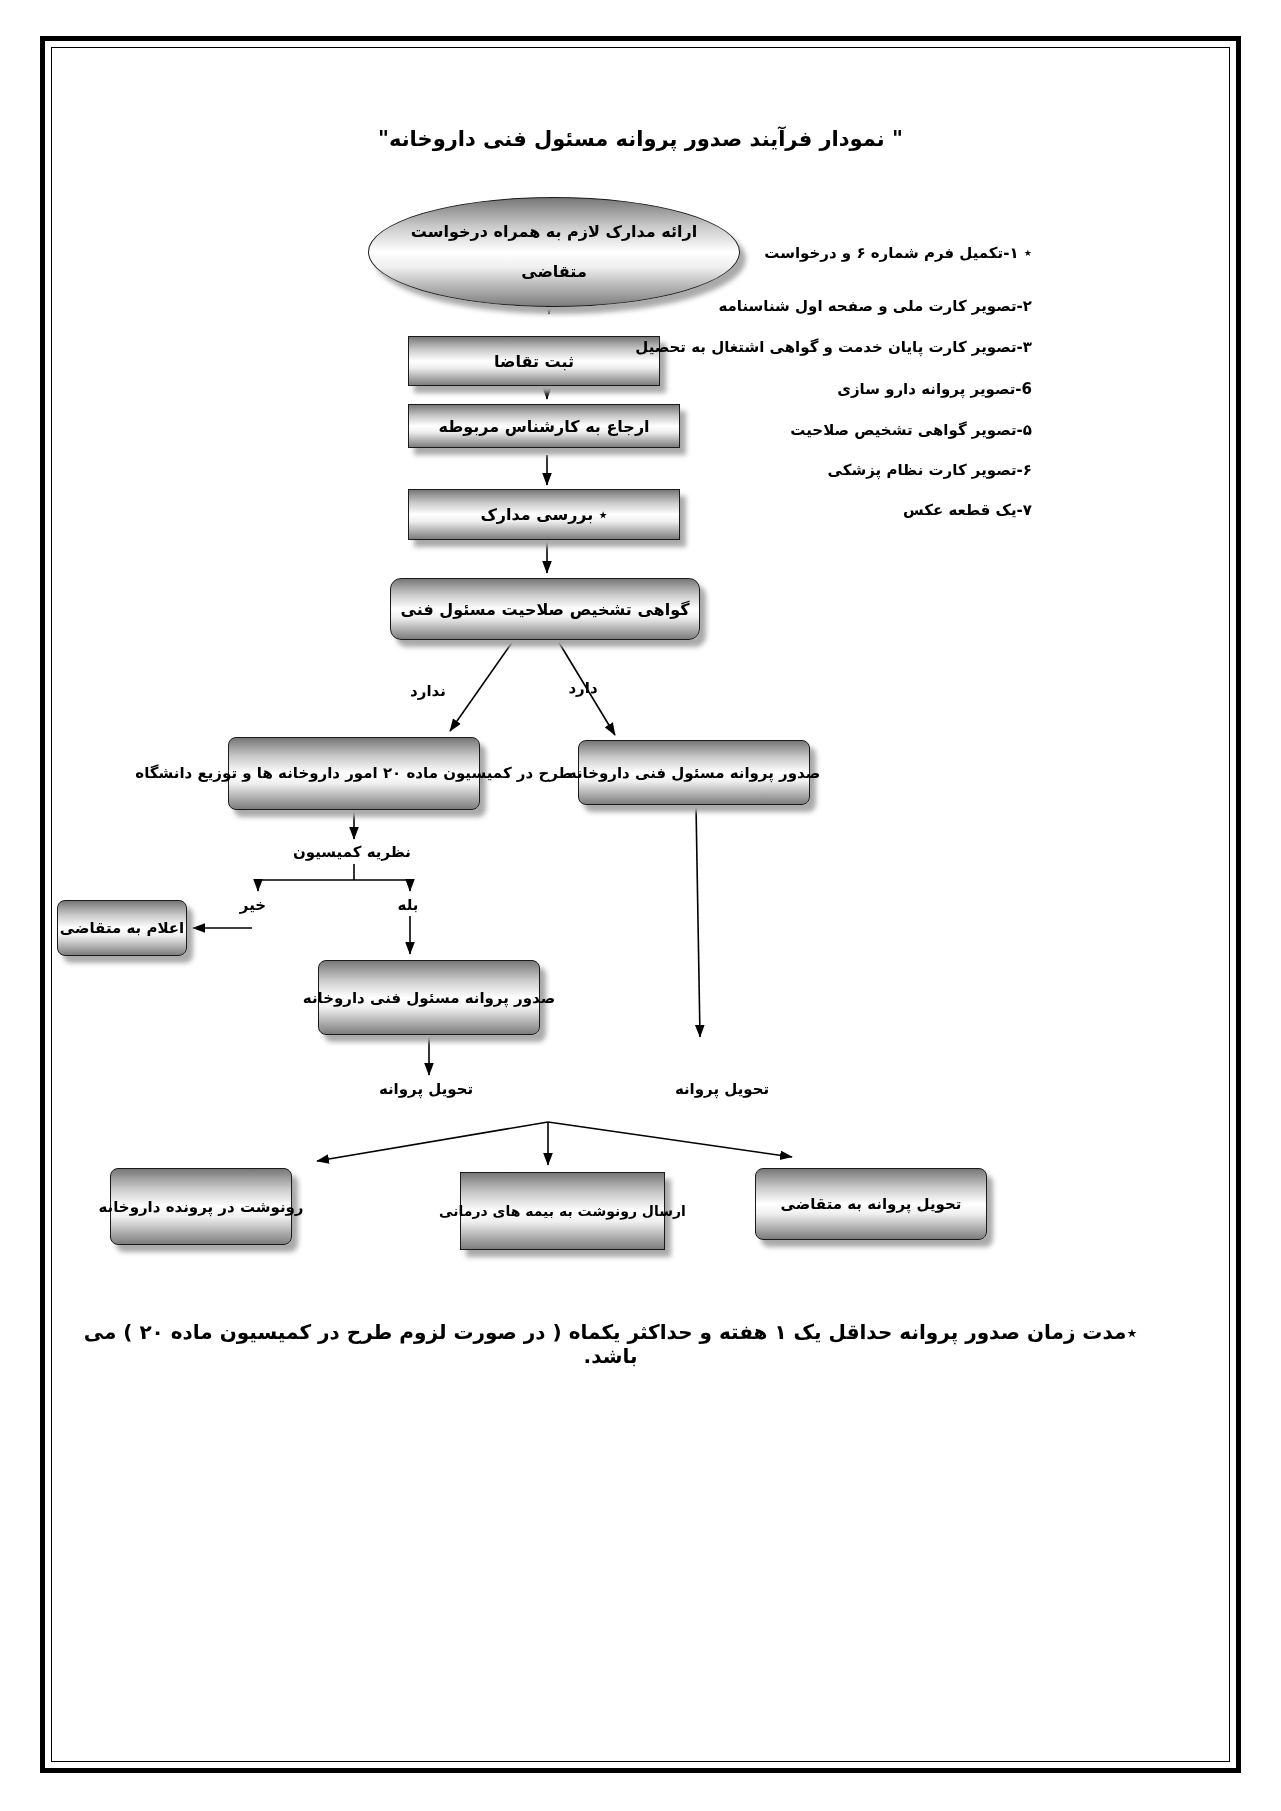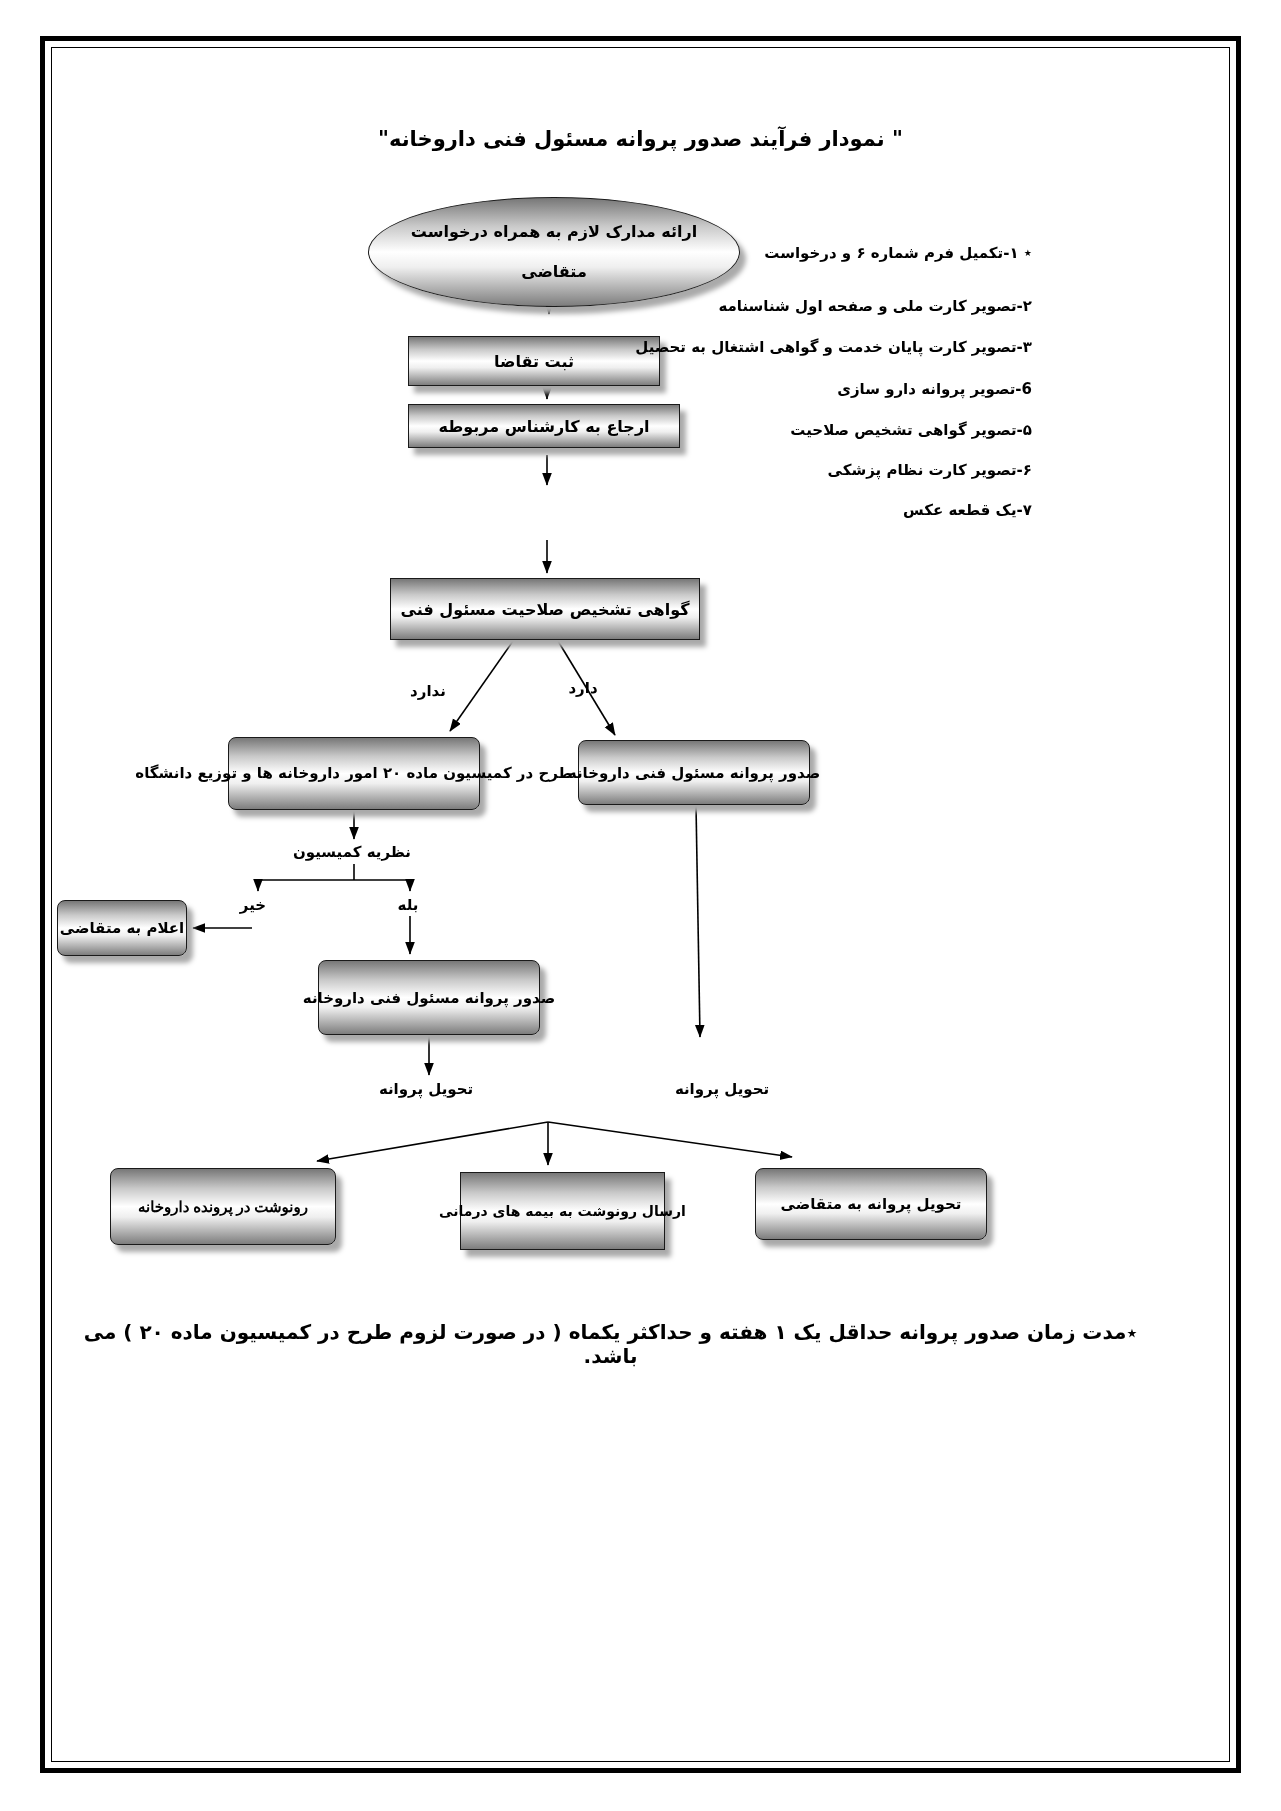--- a/index.html
+++ b/index.html
@@ -72,33 +72,34 @@
     </g>
   </svg>
 
   <div class="fbox ellipse pre" style="left:368px; top:197px; width:372px; height:110px;">ارائه مدارک لازم به همراه درخواست
 متقاضی</div>
 
   <div class="fbox" style="left:408px; top:336px; width:252px; height:50px;">ثبت تقاضا</div>
 
   <div class="fbox" style="left:408px; top:404px; width:272px; height:44px;">ارجاع به کارشناس مربوطه</div>
 
+  <div class="fbox" style="left:408px; top:489px; width:272px; height:51px;">٭ بررسی مدارک</div>
 
-  <div class="fbox" style="left:390px; top:578px; width:310px; height:62px;">گواهی تشخیص صلاحیت مسئول فنی</div>
+  <div class="fbox" style="left:390px; top:578px; width:310px; height:62px;border-radius:11px;">گواهی تشخیص صلاحیت مسئول فنی</div>
 
   <div class="fbox pre ml sm" style="left:228px; top:737px; width:252px; height:73px;">طرح در کمیسیون ماده ۲۰ امور
 داروخانه ها و توزیع دانشگاه</div>
 
   <div class="fbox sm" style="left:578px; top:740px; width:232px; height:65px;">صدور پروانه مسئول فنی داروخانه</div>
 
   <div class="fbox sm" style="left:57px; top:900px; width:130px; height:56px;">اعلام به متقاضی</div>
 
   <div class="fbox sm" style="left:318px; top:960px; width:222px; height:75px;">صدور پروانه مسئول فنی داروخانه</div>
 
-  <div class="fbox sm" style="left:110px; top:1168px; width:226px; height:77px;font-family:Liberation Serif, serif;">رونوشت در پرونده داروخانه</div>
+  <div class="fbox sm" style="left:110px; top:1168px; width:182px; height:77px;">رونوشت در پرونده داروخانه</div>
 
   <div class="fbox xs" style="left:460px; top:1172px; width:205px; height:78px;">ارسال رونوشت به بیمه های درمانی</div>
 
   <div class="fbox sm" style="left:755px; top:1168px; width:232px; height:72px;">تحویل پروانه به متقاضی</div>
 
   <div class="edge-label" style="left:393px; top:682px; width:70px;">ندارد</div>
   <div class="edge-label" style="left:548px; top:679px; width:70px;">دارد</div>
   <div class="edge-label" style="left:272px; top:843px; width:160px;">نظریه کمیسیون</div>
   <div class="edge-label" style="left:223px; top:896px; width:60px;">خیر</div>
   <div class="edge-label" style="left:378px; top:896px; width:60px;">بله</div>

